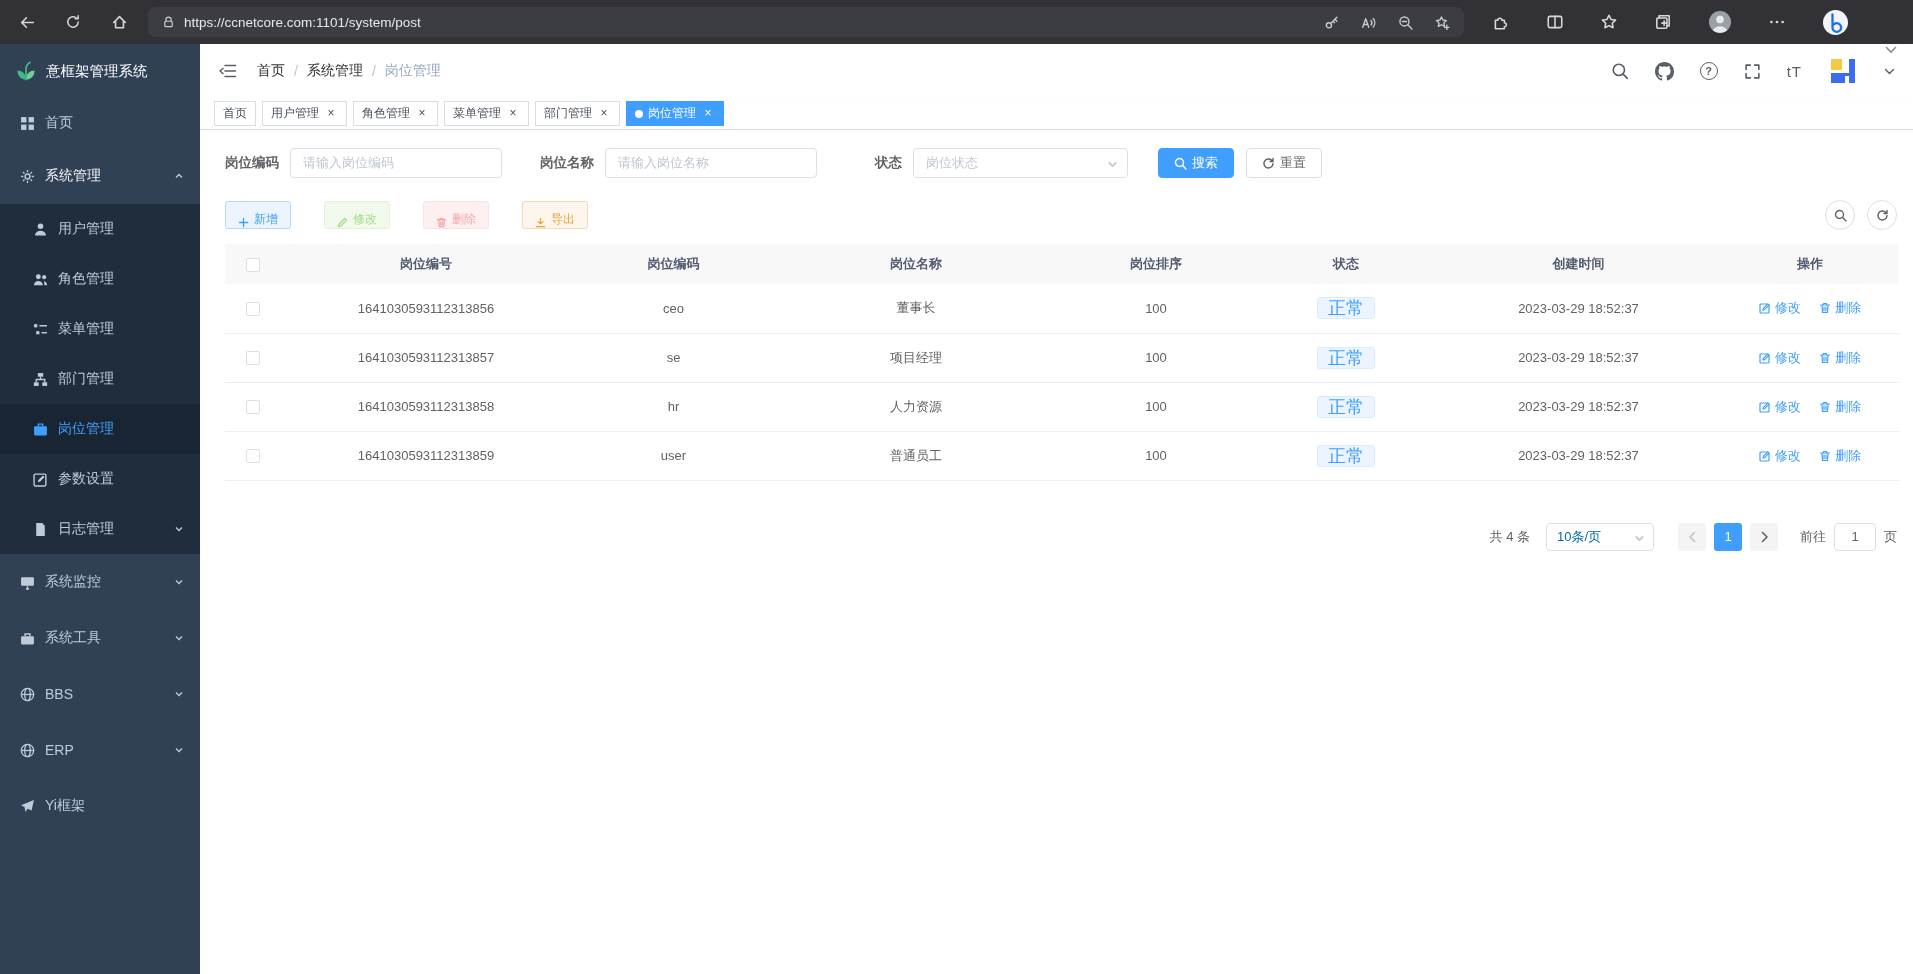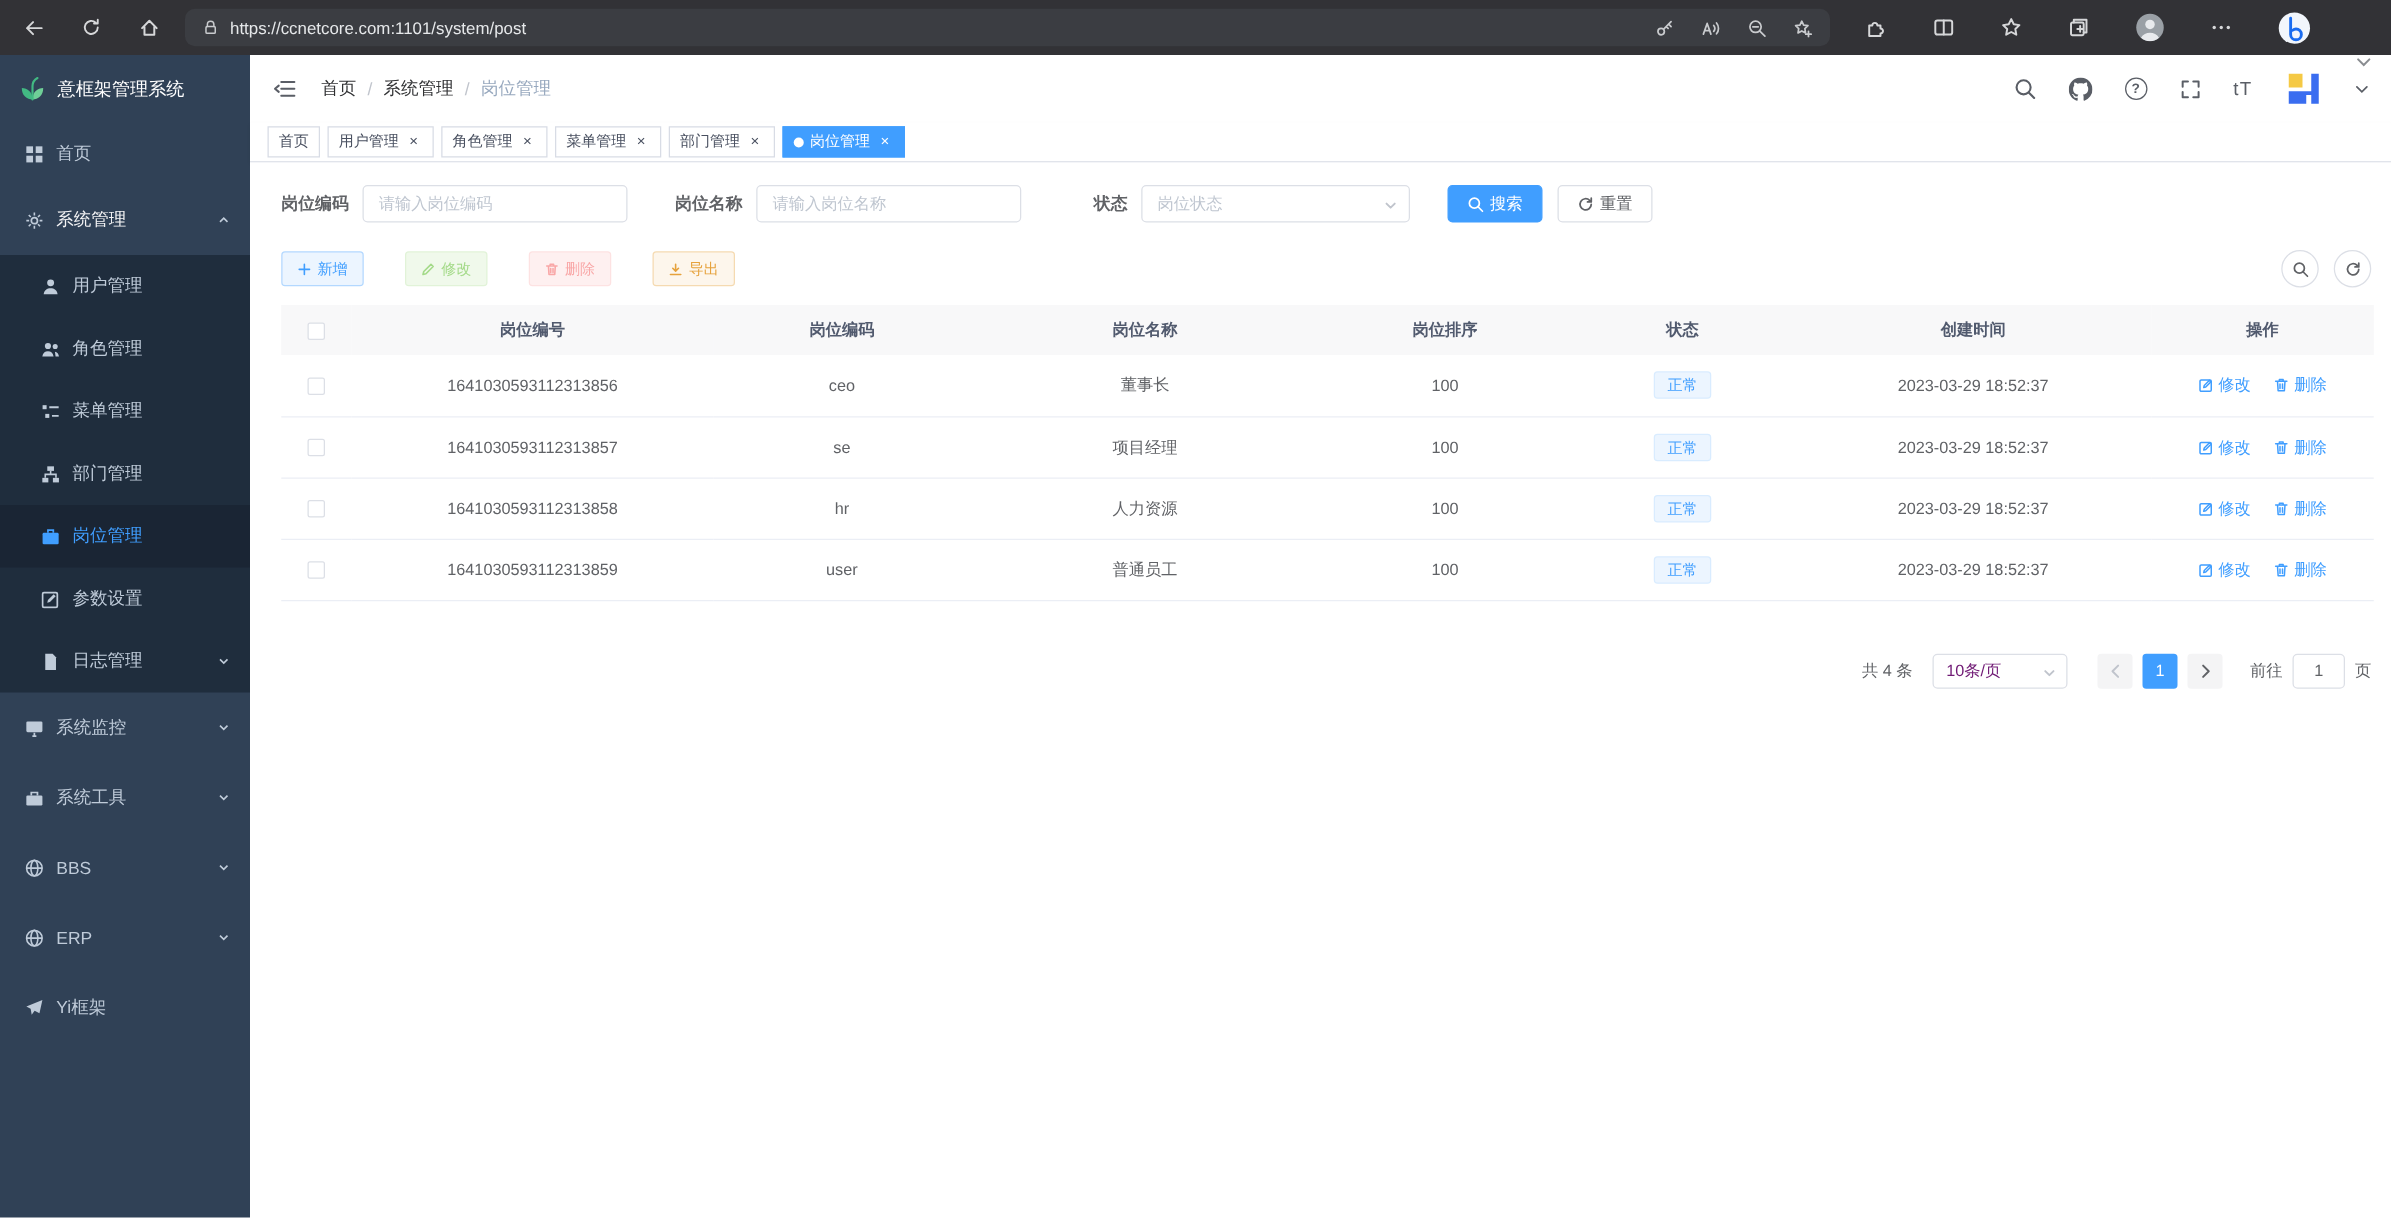--- a/index.html
+++ b/index.html
@@ -83,46 +83,46 @@
   .f-select .sel-caret{position:absolute;right:9px;top:10px}
   .f-select svg,.size-select svg{stroke:#c0c4cc;fill:none;stroke-width:1.4;stroke-linecap:round;stroke-linejoin:round}
   .btn{display:inline-flex;align-items:center;gap:5px;border-radius:4px;cursor:pointer;
     font-size:13px;font-family:inherit}
   .btn svg{stroke:currentColor;fill:none;stroke-width:1.4;stroke-linecap:round;stroke-linejoin:round}
   .btn-search{margin-left:30px;height:30px;padding:0 15px;background:#409eff;border:1px solid #409eff;color:#fff}
   .btn-reset{margin-left:12px;height:30px;padding:0 15px;background:#fff;border:1px solid #dcdfe6;color:#606266}
 
   .toolbar-row{margin-top:22px;display:flex;align-items:center}
   .btn-mini{height:28px;padding:0 12px;border-radius:3px;font-size:12px;margin-right:33px;
-    display:inline-flex;align-items:center;gap:5px;border:1px solid transparent}
+    display:inline-flex;align-items:flex-end;gap:5px;border:1px solid transparent}
   .btn-add{background:#ecf5ff;border-color:#b3d8ff;color:#409eff}
   .btn-edit{background:#f0f9eb;border-color:#e1f3d8;color:#a4da89;cursor:not-allowed}
   .btn-del{background:#fef0f0;border-color:#fde2e2;color:#f9a7a7;cursor:not-allowed}
   .btn-export{background:#fdf6ec;border-color:#f5dab1;color:#e6a23c}
   .tool-right{margin-left:auto;display:flex;gap:12px;margin-right:2px}
   .circle-btn{width:30px;height:30px;border-radius:50%;border:1px solid #dcdfe6;background:#fff;
     display:flex;align-items:center;justify-content:center;cursor:pointer}
   .circle-btn svg{stroke:#606266;fill:none;stroke-width:1.4;stroke-linecap:round;stroke-linejoin:round}
 
   table.grid{width:100%;border-collapse:collapse;margin-top:14px;font-size:13px;color:#606266;table-layout:fixed}
   table.grid th{height:40px;background:#f8f8f9;color:#515a6e;font-weight:700;text-align:center;font-size:13px}
   table.grid td{height:49px;border-bottom:1px solid #ebeef5;text-align:center}
   .cb{width:14px;height:14px;border:1px solid #dcdfe6;border-radius:2px;background:#fff;
     display:inline-block;vertical-align:middle;cursor:pointer}
   .status-tag{display:inline-block;height:22px;line-height:20px;padding:0 10px;background:#ecf5ff;
-    border:1px solid #d9ecff;color:#409eff;border-radius:3px;font-size:12px}
+    border:1px solid #d9ecff;color:#409eff;border-radius:3px;font-size:18px}
   .op{color:#409eff;display:inline-flex;align-items:center;gap:4px;cursor:pointer}
   .op+.op{margin-left:15px}
   .op svg{stroke:#409eff;fill:none;stroke-width:1.2;stroke-linecap:round;stroke-linejoin:round}
 
   .pager{margin-top:42px;display:flex;align-items:center;justify-content:flex-end;
     font-size:13px;color:#606266;padding-right:2px}
   .pg-total{margin-right:16px}
   .size-select{width:108px;height:28px;border:1px solid #dcdfe6;border-radius:4px;display:flex;
-    align-items:center;padding:0 26px 0 10px;position:relative;color:#701a75;margin-right:16px;cursor:pointer}
+    align-items:center;padding:0 26px 0 10px;position:relative;color:#0369a1;margin-right:16px;cursor:pointer}
   .size-select .sel-caret{position:absolute;right:8px;top:9px}
   .pg-btn{width:28px;height:28px;background:#f4f4f5;border-radius:3px;display:flex;align-items:center;
     justify-content:center;cursor:pointer;margin-left:8px}
   .pg-btn svg{fill:none;stroke-width:1.6;stroke-linecap:round;stroke-linejoin:round}
   .pg-prev svg{stroke:#c0c4cc}
   .pg-next svg{stroke:#606266}
   .pg-cur{background:#409eff;color:#fff}
   .goto-lbl{margin-left:22px}
   .goto-input{width:42px;height:28px;border:1px solid #dcdfe6;border-radius:4px;margin:0 8px;
     text-align:center;font-size:13px;color:#606266;outline:none;font-family:inherit}

